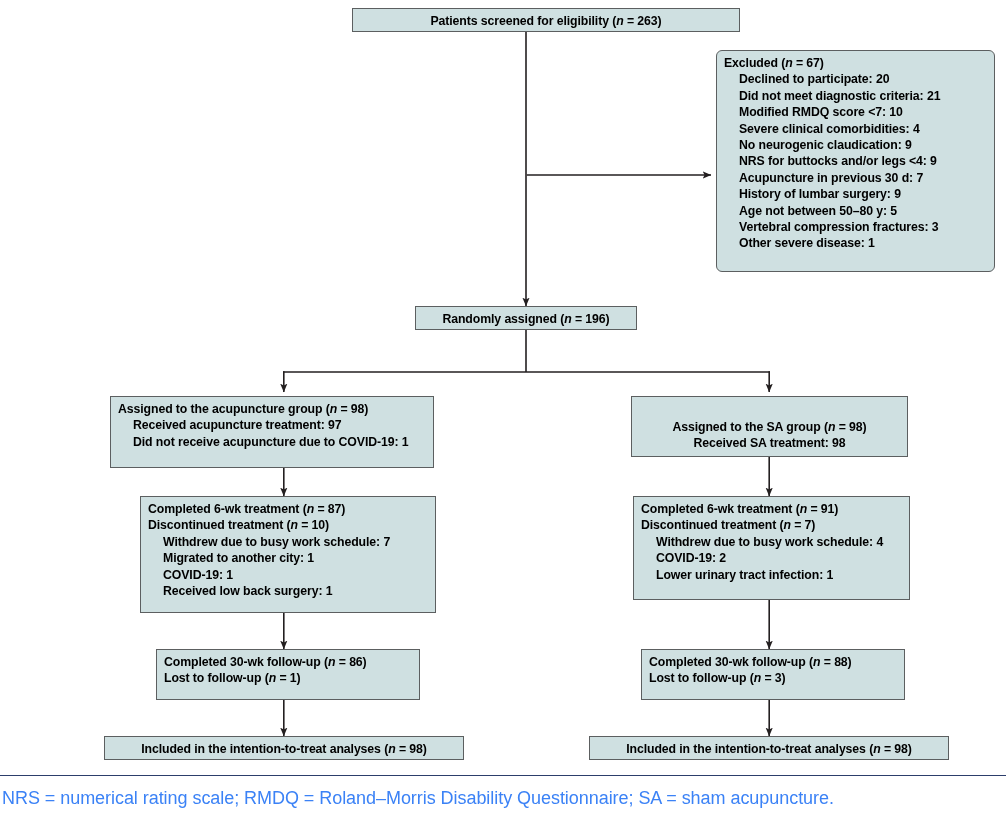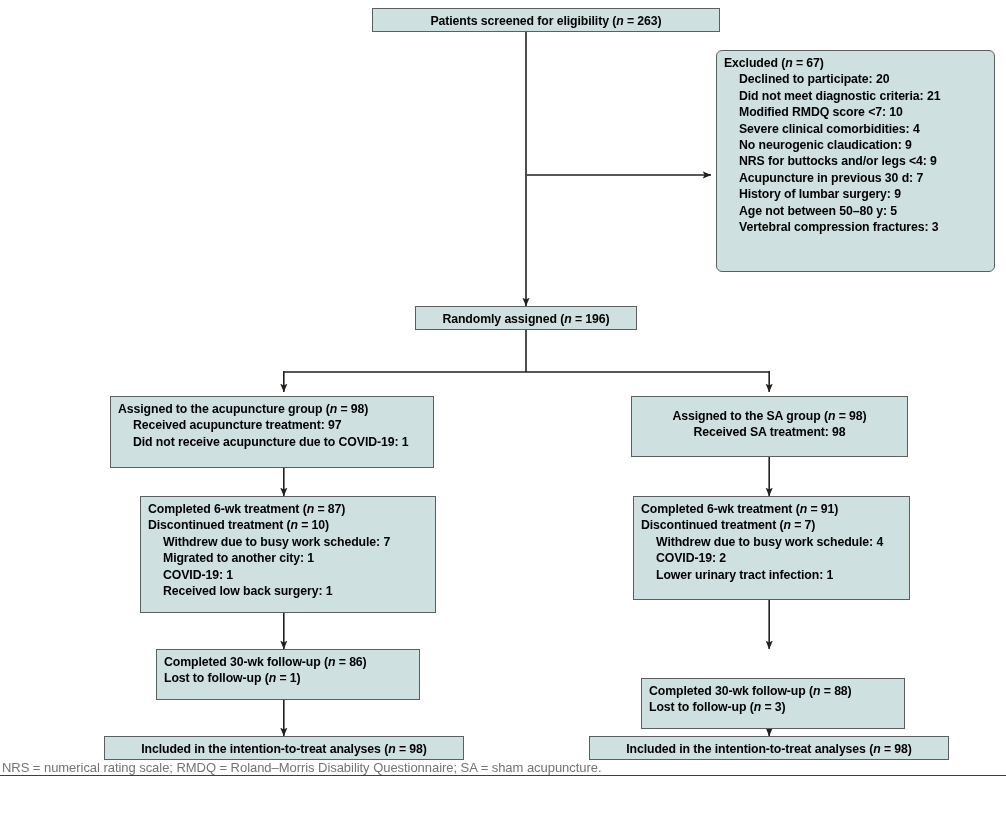--- a/index.html
+++ b/index.html
@@ -47,24 +47,24 @@
     position: absolute;
     left: 0;
     top: 775px;
     width: 1006px;
     height: 1px;
     background: #2c3e6b;
   }
   .footnote {
     position: absolute;
     left: 2px;
-    top: 760px;
-    font-size: 13px;
+    top: 788px;
+    font-size: 18px;
     font-weight: normal;
-    color: #737373;
+    color: #3b82f6;
     letter-spacing: -0.05px;
     white-space: nowrap;
   }
 </style>
 </head>
 <body>
 
 <div id="canvas">
 
   <svg class="connectors" viewBox="0 0 1006 815">
@@ -85,49 +85,50 @@
 
     <path d="M283.8,468 L283.8,496" stroke="#231f20" stroke-width="1.6" fill="none" marker-end="url(#arrowhead)"></path>
     <path d="M283.8,613 L283.8,649" stroke="#231f20" stroke-width="1.6" fill="none" marker-end="url(#arrowhead)"></path>
     <path d="M283.8,700 L283.8,736" stroke="#231f20" stroke-width="1.6" fill="none" marker-end="url(#arrowhead)"></path>
 
     <path d="M769.2,457 L769.2,496" stroke="#231f20" stroke-width="1.6" fill="none" marker-end="url(#arrowhead)"></path>
     <path d="M769.2,600 L769.2,649" stroke="#231f20" stroke-width="1.6" fill="none" marker-end="url(#arrowhead)"></path>
     <path d="M769.2,700 L769.2,736" stroke="#231f20" stroke-width="1.6" fill="none" marker-end="url(#arrowhead)"></path>
   </svg>
 
-  <div class="box center-text" style="left:352px; top:8px; width:348px; height:24px;margin-left:20px;">
+  <div class="box center-text" style="left:352px; top:8px; width:388px; height:24px;">
     <span class="ln">Patients screened for eligibility (<i>n</i> = 263)</span>
   </div>
 
   <div class="box" style="left:716px; top:50px; width:279px; height:222px;border-radius:6px;">
     <span class="ln">Excluded (<i>n</i> = 67)</span>
     <span class="ln ind">Declined to participate: 20</span>
     <span class="ln ind">Did not meet diagnostic criteria: 21</span>
     <span class="ln ind">Modified RMDQ score &lt;7: 10</span>
     <span class="ln ind">Severe clinical comorbidities: 4</span>
     <span class="ln ind">No neurogenic claudication: 9</span>
     <span class="ln ind">NRS for buttocks and/or legs &lt;4: 9</span>
     <span class="ln ind">Acupuncture in previous 30 d: 7</span>
     <span class="ln ind">History of lumbar surgery: 9</span>
     <span class="ln ind">Age not between 50–80 y: 5</span>
     <span class="ln ind">Vertebral compression fractures: 3</span>
+    <span class="ln ind">Other severe disease: 1</span>
   </div>
 
   <div class="box center-text" style="left:415px; top:306px; width:222px; height:24px;">
     <span class="ln">Randomly assigned (<i>n</i> = 196)</span>
   </div>
 
   <div class="box" style="left:110px; top:396px; width:324px; height:72px;">
     <span class="ln">Assigned to the acupuncture group (<i>n</i> = 98)</span>
     <span class="ln ind">Received acupuncture treatment: 97</span>
     <span class="ln ind">Did not receive acupuncture due to COVID-19: 1</span>
   </div>
 
-  <div class="box center-text" style="left:631px; top:396px; width:277px; height:61px; padding-top:11px;">
+  <div class="box center-text" style="left:631px; top:396px; width:277px; height:61px; padding-top:22px;">
     <span class="ln">Assigned to the SA group (<i>n</i> = 98)</span>
     <span class="ln">Received SA treatment: 98</span>
   </div>
 
   <div class="box" style="left:140px; top:496px; width:296px; height:117px;">
     <span class="ln">Completed 6-wk treatment (<i>n</i> = 87)</span>
     <span class="ln">Discontinued treatment (<i>n</i> = 10)</span>
     <span class="ln ind">Withdrew due to busy work schedule: 7</span>
     <span class="ln ind">Migrated to another city: 1</span>
     <span class="ln ind">COVID-19: 1</span>
@@ -140,21 +141,21 @@
     <span class="ln ind">Withdrew due to busy work schedule: 4</span>
     <span class="ln ind">COVID-19: 2</span>
     <span class="ln ind">Lower urinary tract infection: 1</span>
   </div>
 
   <div class="box" style="left:156px; top:649px; width:264px; height:51px;">
     <span class="ln">Completed 30-wk follow-up (<i>n</i> = 86)</span>
     <span class="ln">Lost to follow-up (<i>n</i> = 1)</span>
   </div>
 
-  <div class="box" style="left:641px; top:649px; width:264px; height:51px;margin-top:29px;">
+  <div class="box" style="left:641px; top:649px; width:264px; height:51px;">
     <span class="ln">Completed 30-wk follow-up (<i>n</i> = 88)</span>
     <span class="ln">Lost to follow-up (<i>n</i> = 3)</span>
   </div>
 
   <div class="box center-text" style="left:104px; top:736px; width:360px; height:24px;">
     <span class="ln">Included in the intention-to-treat analyses (<i>n</i> = 98)</span>
   </div>
 
   <div class="box center-text" style="left:589px; top:736px; width:360px; height:24px;">
     <span class="ln">Included in the intention-to-treat analyses (<i>n</i> = 98)</span>

